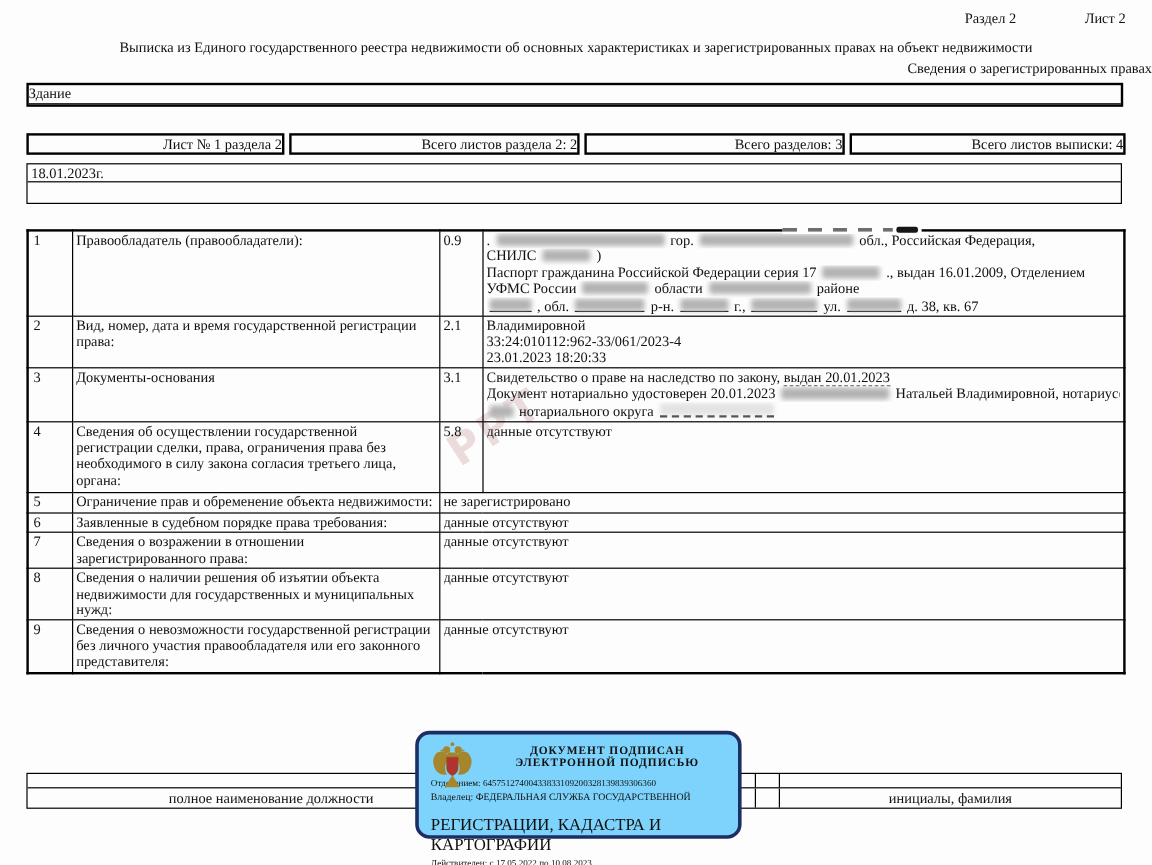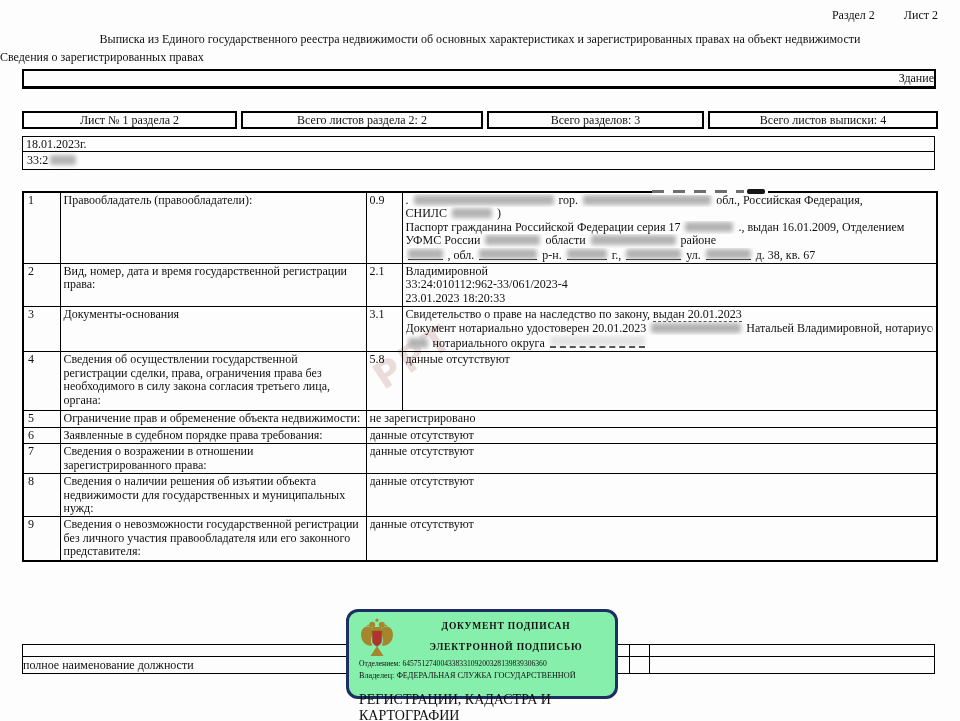--- a/index.html
+++ b/index.html
@@ -1,31 +1,31 @@
 <!DOCTYPE html>
 <html><head>
 <meta charset="utf-8">
 <style>
   html,body{margin:0;padding:0}
   body{width:960px;height:721px;background:#fdfdfd;font-family:"Liberation Serif",serif;color:#101010;position:relative;overflow:hidden}
   .abs{position:absolute}
 
   
   #hdr{top:8px;left:0;width:938px;text-align:right;font-size:12px}
-  #hdr span{margin-left:26px}
+  #hdr span{margin-left:54px}
   #doc-title{top:32px;left:0;width:960px;text-align:center;font-size:12px}
-  #doc-subtitle{top:50px;left:0;width:960px;text-align:left;font-size:12px}
-
-  
-  #objbox{top:69px;left:22px;width:910px;border:2px solid #000;font-size:12px;text-align:right}
+  #doc-subtitle{top:50px;left:0;width:960px;text-align:right;font-size:12px}
+
+  
+  #objbox{top:69px;left:22px;width:910px;border:2px solid #000;font-size:12px;text-align:left}
   #objbox .r1{height:15px;line-height:15px;border-bottom:1px solid #000}
   #objbox .r2{height:18px;line-height:18px}
 
   
-  .sibox{top:111px;height:14px;line-height:14px;border:2px solid #000;font-size:12px;text-align:center}
+  .sibox{top:111px;height:14px;line-height:14px;border:2px solid #000;font-size:12px;text-align:right}
   #si0{left:22px;width:211px}
   #si1{left:241px;width:238px}
   #si2{left:487px;width:213px}
   #si3{left:708px;width:226px}
 
   
   #dkbox{top:136px;left:22px;width:911px;border:1.5px solid #000;font-size:12px}
   #dkbox .dr{height:14px;line-height:14px;padding-left:3px;border-bottom:1px solid #000}
   #dkbox .kr{display:flex;height:17px;line-height:17px}
   #dkbox .kl{width:342px;border-right:1px solid #000;padding-left:3px}
@@ -51,30 +51,30 @@
   #border-gap::before{content:"";position:absolute;left:95px;top:1px;width:18px;height:5px;background:#161616;border-radius:2px}
 
   
   #watermark{left:370px;top:336px;font-family:"DejaVu Sans",sans-serif;font-weight:700;font-size:36px;letter-spacing:3px;color:rgba(186,122,122,.26);transform:rotate(-33deg);z-index:0}
 
   
   #sigtable{top:644px;left:22px;width:911px;border:1.5px solid #000;font-size:12px;z-index:1}
   #sigtable .row{display:flex}
   #sigtable .row.r1{height:11px;border-bottom:1px solid #000}
   #sigtable .row.r2{height:16px;line-height:16px}
-  #sigtable .c1{width:406px;border-right:1px solid #000;text-align:left}
+  #sigtable .c1{width:406px;border-right:1px solid #000;text-align:center}
   #sigtable .c2{width:199px;border-right:1px solid #000}
   #sigtable .c3{width:19px;border-right:1px solid #000}
   #sigtable .c4{flex:1;text-align:center}
 
   
-  #stamp{left:346px;top:609px;width:266px;height:84px;background:#86efac;border:3px solid #1d2e63;border-radius:12px;z-index:5;font-size:8px}
+  #stamp{left:346px;top:609px;width:266px;height:84px;background:#7dd3fc;border:3px solid #1d2e63;border-radius:12px;z-index:5;font-size:8px}
   #stamp .stitle{margin-left:48px;text-align:center;font-weight:700;letter-spacing:.8px;font-size:9.5px}
   #stamp .t1{margin-top:9px}
-  #stamp .t2{margin-top:11px}
+  #stamp .t2{margin-top:0}
   #stamp .meta{margin-left:10px;margin-right:6px}
   #stamp .cert{margin-top:7px;font-size:7.6px}
   #stamp .own{margin-top:3px;font-size:8.2px}
   #stamp .own2{margin-top:12px;font-size:14px}
   #stamp .val{margin-top:2px;font-size:7.6px}
   #eagle{position:absolute;left:11px;top:6px;width:34px;height:42px}
 </style>
 </head>
 <body>
 
@@ -93,21 +93,20 @@
 </div>
 
 <div id="si0" class="abs sibox">Лист № 1 раздела 2</div>
 <div id="si1" class="abs sibox">Всего листов раздела 2: 2</div>
 <div id="si2" class="abs sibox">Всего разделов: 3</div>
 <div id="si3" class="abs sibox">Всего листов выписки: 4</div>
 
 <div id="dkbox" class="abs">
   <div class="dr">18.01.2023г.</div>
   <div class="kr">
-    <div class="kv"><span>33:2</span><span class="redact" style="width:26px"><i class="smudge"></i></span></div>
   </div>
 </div>
 
 <table id="rights" class="abs">
   <colgroup>
       <col style="width:37px">
       <col style="width:306px">
       <col style="width:36px">
       <col style="width:535px">
     </colgroup>
@@ -196,20 +195,21 @@
   <div class="row r1">
     <div class="c1"></div>
     <div class="c2"></div>
     <div class="c3"></div>
     <div class="c4"></div>
   </div>
   <div class="row r2">
     <div class="c1">полное наименование должности</div>
     <div class="c2"></div>
     <div class="c3"></div>
+    <div class="c4">инициалы, фамилия</div>
   </div>
 </div>
 
 <div id="stamp" class="abs">
   <svg id="eagle" viewBox="0 0 34 42">
     <g fill="#a6862c">
       <circle cx="17" cy="2.2" r="1.6"></circle>
       <circle cx="12.2" cy="6.8" r="3"></circle>
       <circle cx="21.8" cy="6.8" r="3"></circle>
       <path d="M9.4 6.4 l-3.2 1 3.2 1.2 z"></path>

